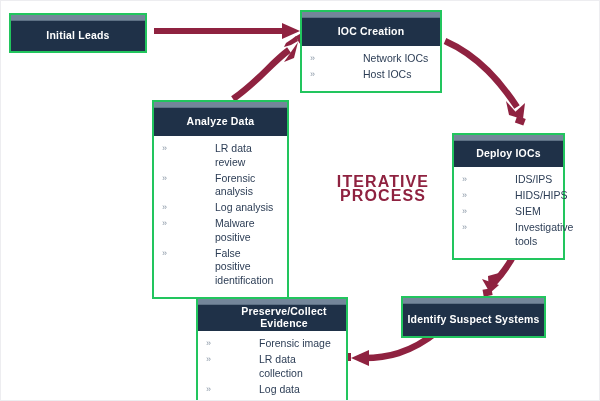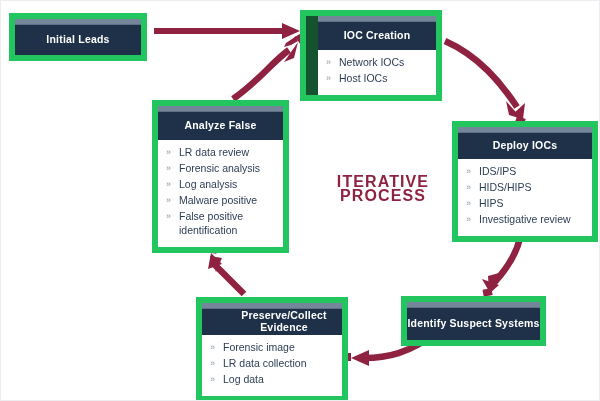--- a/index.html
+++ b/index.html
@@ -23,22 +23,22 @@
     top: 0;
     width: 600px;
     height: 401px;
     pointer-events: none;
   }
 
   
   .node {
     position: absolute;
     box-sizing: border-box;
-    background: #14532d;
-    border: 6px solid #22c55e;
+    background: #e5e5e5;
+    border: 2px solid #22c55e;
     box-shadow: 0 0 0 0 rgba(0,0,0,0);
   }
   .node .cap {
     height: 5px;
     background: #74869a;
     border-bottom: 1px solid #5e7185;
   }
   .node .hdr {
     background: #1f3148;
     color: #ffffff;
@@ -69,30 +69,30 @@
     margin: 0 0 2.5px 0;
   }
   .node li .bul {
     color: #8a97a6;
     font-size: 9px;
     line-height: 13.5px;
     width: 13px;
     flex: 0 0 13px;
     text-align: left;
   }
-  .node li .txt { flex: 1 1 auto; }
+  .node li .txt { flex: 1 1 auto; margin-left: 40px; }
 
   
   #node-initial-leads { left: 8px;   top: 12px;  width: 138px; }
   #node-initial-leads .hdr { height: 30px; }
 
-  #node-ioc-creation { left: 299px; top: 9px;   width: 142px; padding-left: 12px; }
+  #node-ioc-creation { left: 299px; top: 9px;   width: 142px; }
   #node-ioc-creation .hdr { height: 28px; }
 
-  #node-deploy-iocs  { left: 451px; top: 120px; width: 146px; }
+  #node-deploy-iocs  { left: 451px; top: 132px; width: 113px; }
   #node-deploy-iocs .hdr { height: 26px; }
 
   #node-identify-suspect { left: 400px; top: 295px; width: 145px; }
   #node-identify-suspect .hdr { height: 32px; }
 
   #node-preserve-evidence { left: 195px; top: 296px; width: 152px; }
   #node-preserve-evidence .hdr { height: 26px; padding-left: 24px; }
 
   #node-analyze-data { left: 151px; top: 99px;  width: 137px; }
   #node-analyze-data .hdr { height: 28px; }
@@ -193,25 +193,25 @@
         <li>
           <span class="bul">»</span>
           <span class="txt">IDS/IPS</span>
         </li>
         <li>
           <span class="bul">»</span>
           <span class="txt">HIDS/HIPS</span>
         </li>
         <li>
           <span class="bul">»</span>
-          <span class="txt">HIPS</span>
-        </li>
-        <li>
-          <span class="bul">»</span>
-          <span class="txt">Investigative review</span>
+          <span class="txt">SIEM</span>
+        </li>
+        <li>
+          <span class="bul">»</span>
+          <span class="txt">Investigative tools</span>
         </li>
       </ul>
     </div>
   </div>
 
   <div class="node" id="node-identify-suspect">
     <div class="cap"></div>
     <div class="hdr">Identify Suspect Systems</div>
   </div>
 
@@ -231,21 +231,21 @@
         <li>
           <span class="bul">»</span>
           <span class="txt">Log data</span>
         </li>
       </ul>
     </div>
   </div>
 
   <div class="node" id="node-analyze-data">
     <div class="cap"></div>
-    <div class="hdr">Analyze False</div>
+    <div class="hdr">Analyze Data</div>
     <div class="body">
       <ul>
         <li>
           <span class="bul">»</span>
           <span class="txt">LR data review</span>
         </li>
         <li>
           <span class="bul">»</span>
           <span class="txt">Forensic analysis</span>
         </li>

